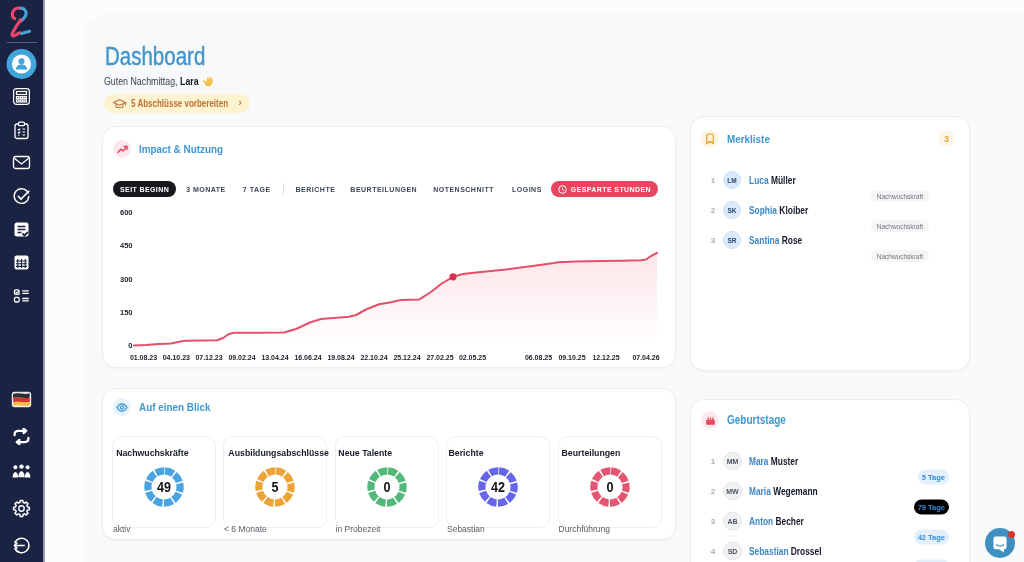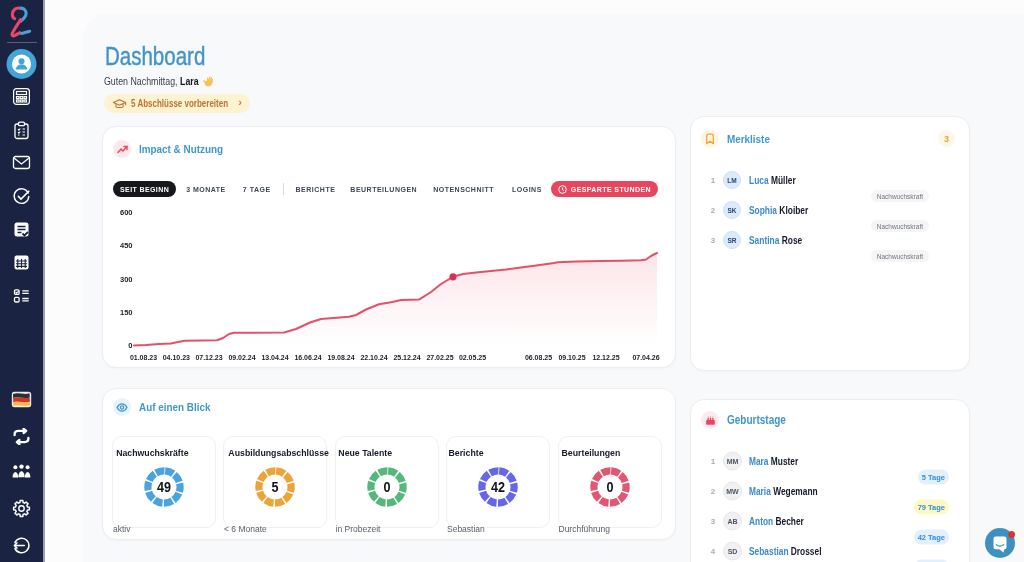--- a/index.html
+++ b/index.html
@@ -347,21 +347,21 @@
   <div class="row" style="top:51px">
     <div class="rnum">1</div>
     <div class="avat" style="width:19px;height:19px;background:#f1f1f3;border:1px solid #e7e7ea;color:#4c5560;font-size:7px">MM</div>
     <div class="rname" style="font-size:11px;transform:translateY(-50%) scaleX(0.76)"><span class="fn">Mara</span> Muster</div>
     <div class="rtag" style="right:20px;background:#e3f0fc;color:#2f8fdd;font-size:7.5px;font-weight:bold;padding:3px 4px;">5 Tage</div>
   </div>
   <div class="row" style="top:81px">
     <div class="rnum">2</div>
     <div class="avat" style="width:19px;height:19px;background:#f1f1f3;border:1px solid #e7e7ea;color:#4c5560;font-size:7px">MW</div>
     <div class="rname" style="font-size:11px;transform:translateY(-50%) scaleX(0.76)"><span class="fn">Maria</span> Wegemann</div>
-    <div class="rtag" style="right:20px;background:#fef9c3;color:#2f8fdd;font-size:7.5px;font-weight:bold;padding:3px 4px;">79 Tage</div>
+    <div class="rtag" style="right:20px;background:#000000;color:#2f8fdd;font-size:7.5px;font-weight:bold;padding:3px 4px;">79 Tage</div>
   </div>
   <div class="row" style="top:111px">
     <div class="rnum">3</div>
     <div class="avat" style="width:19px;height:19px;background:#f1f1f3;border:1px solid #e7e7ea;color:#4c5560;font-size:7px">AB</div>
     <div class="rname" style="font-size:11px;transform:translateY(-50%) scaleX(0.76)"><span class="fn">Anton</span> Becher</div>
     <div class="rtag" style="right:20px;background:#e3f0fc;color:#2f8fdd;font-size:7.5px;font-weight:bold;padding:3px 4px;">42 Tage</div>
   </div>
   <div class="row" style="top:141px">
     <div class="rnum">4</div>
     <div class="avat" style="width:19px;height:19px;background:#f1f1f3;border:1px solid #e7e7ea;color:#4c5560;font-size:7px">SD</div>

